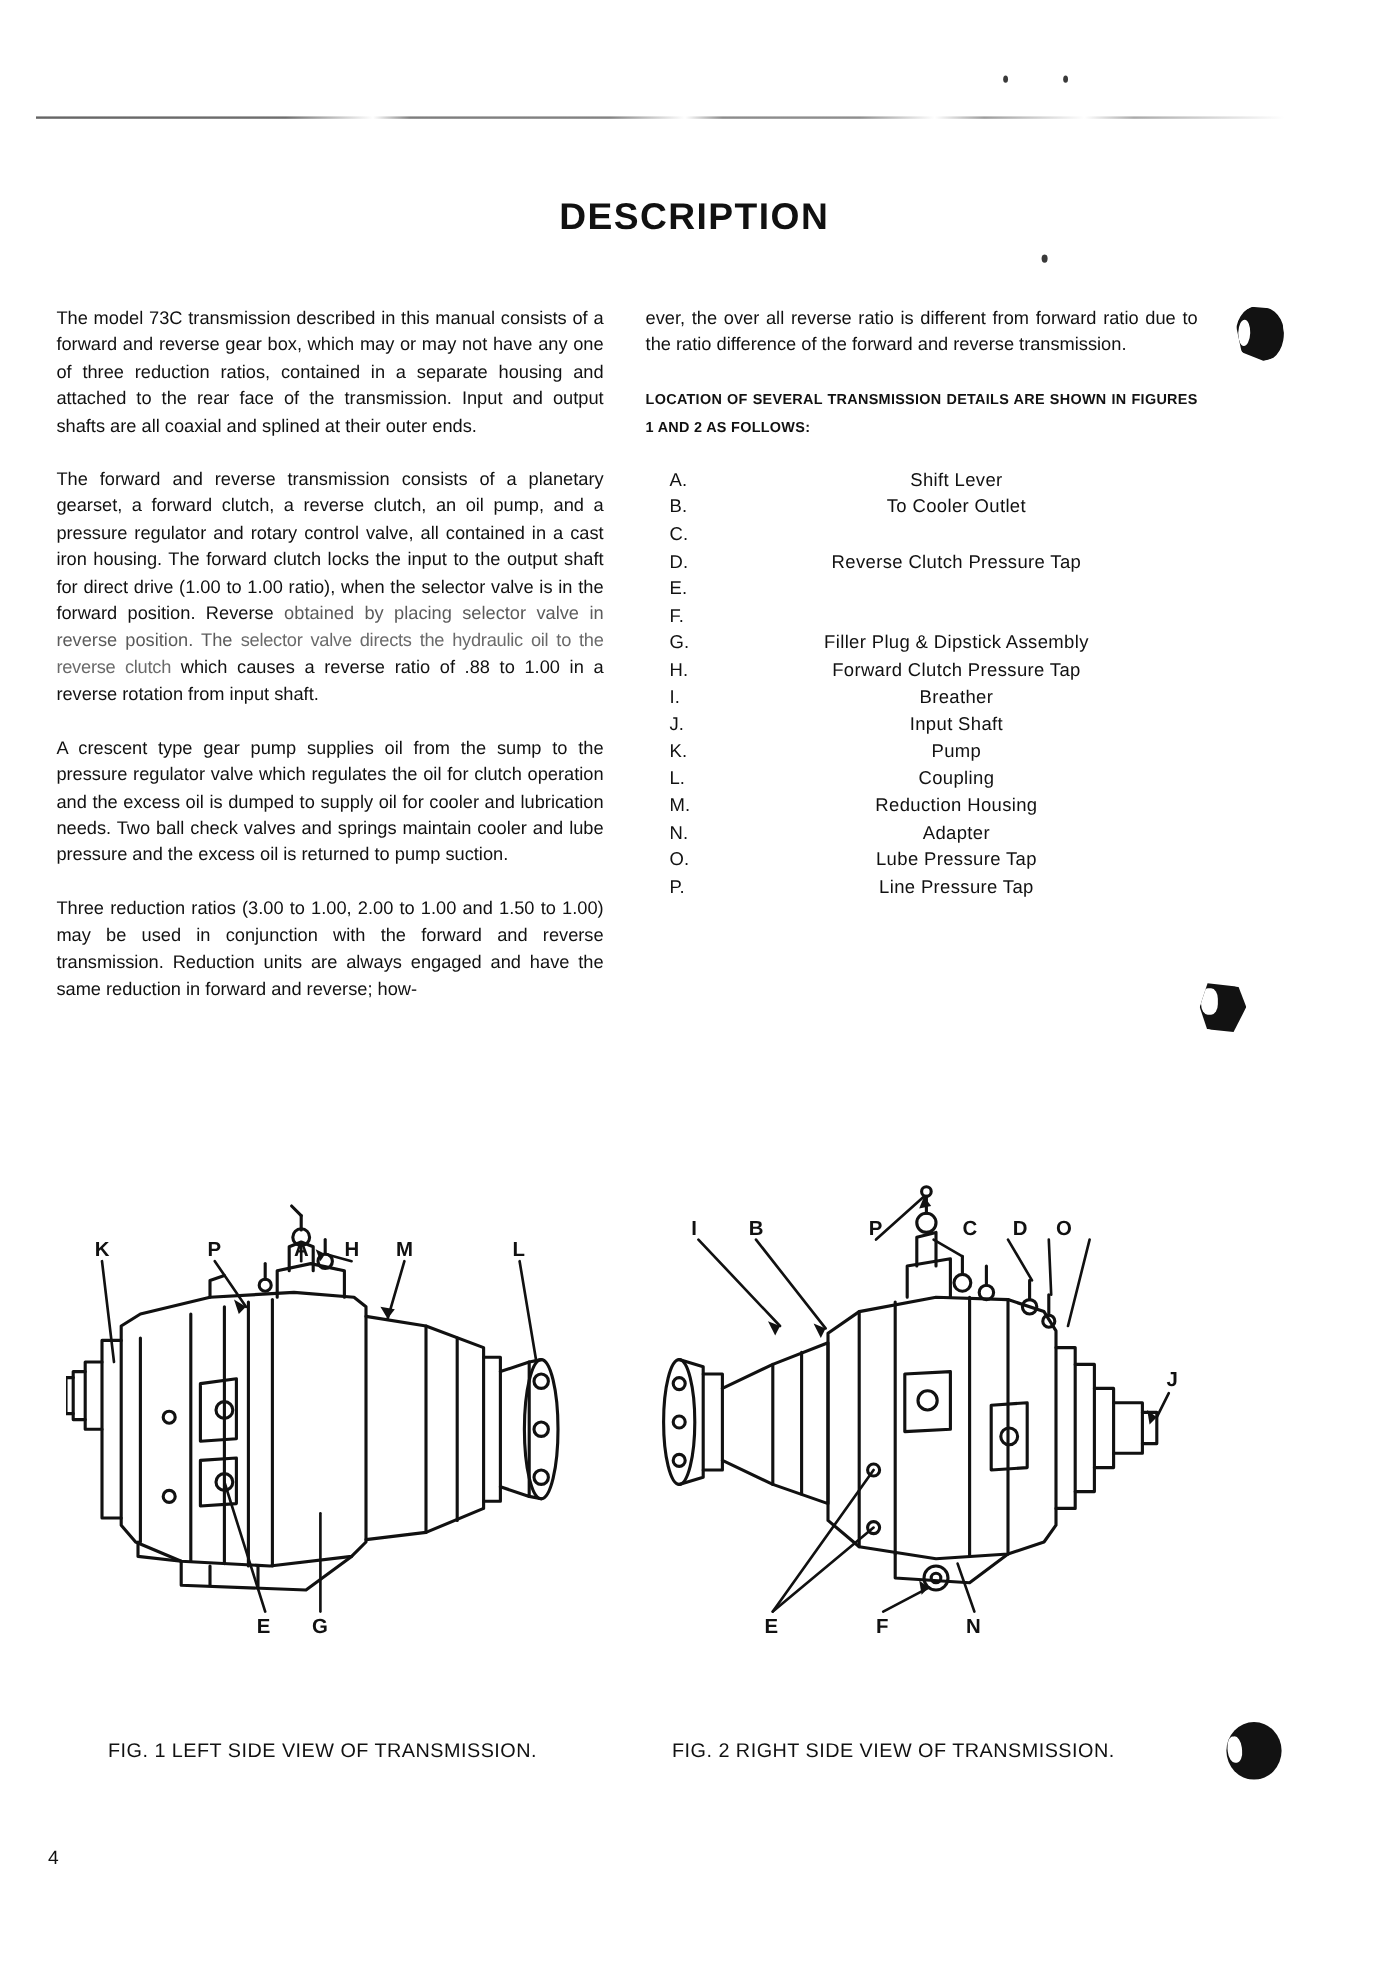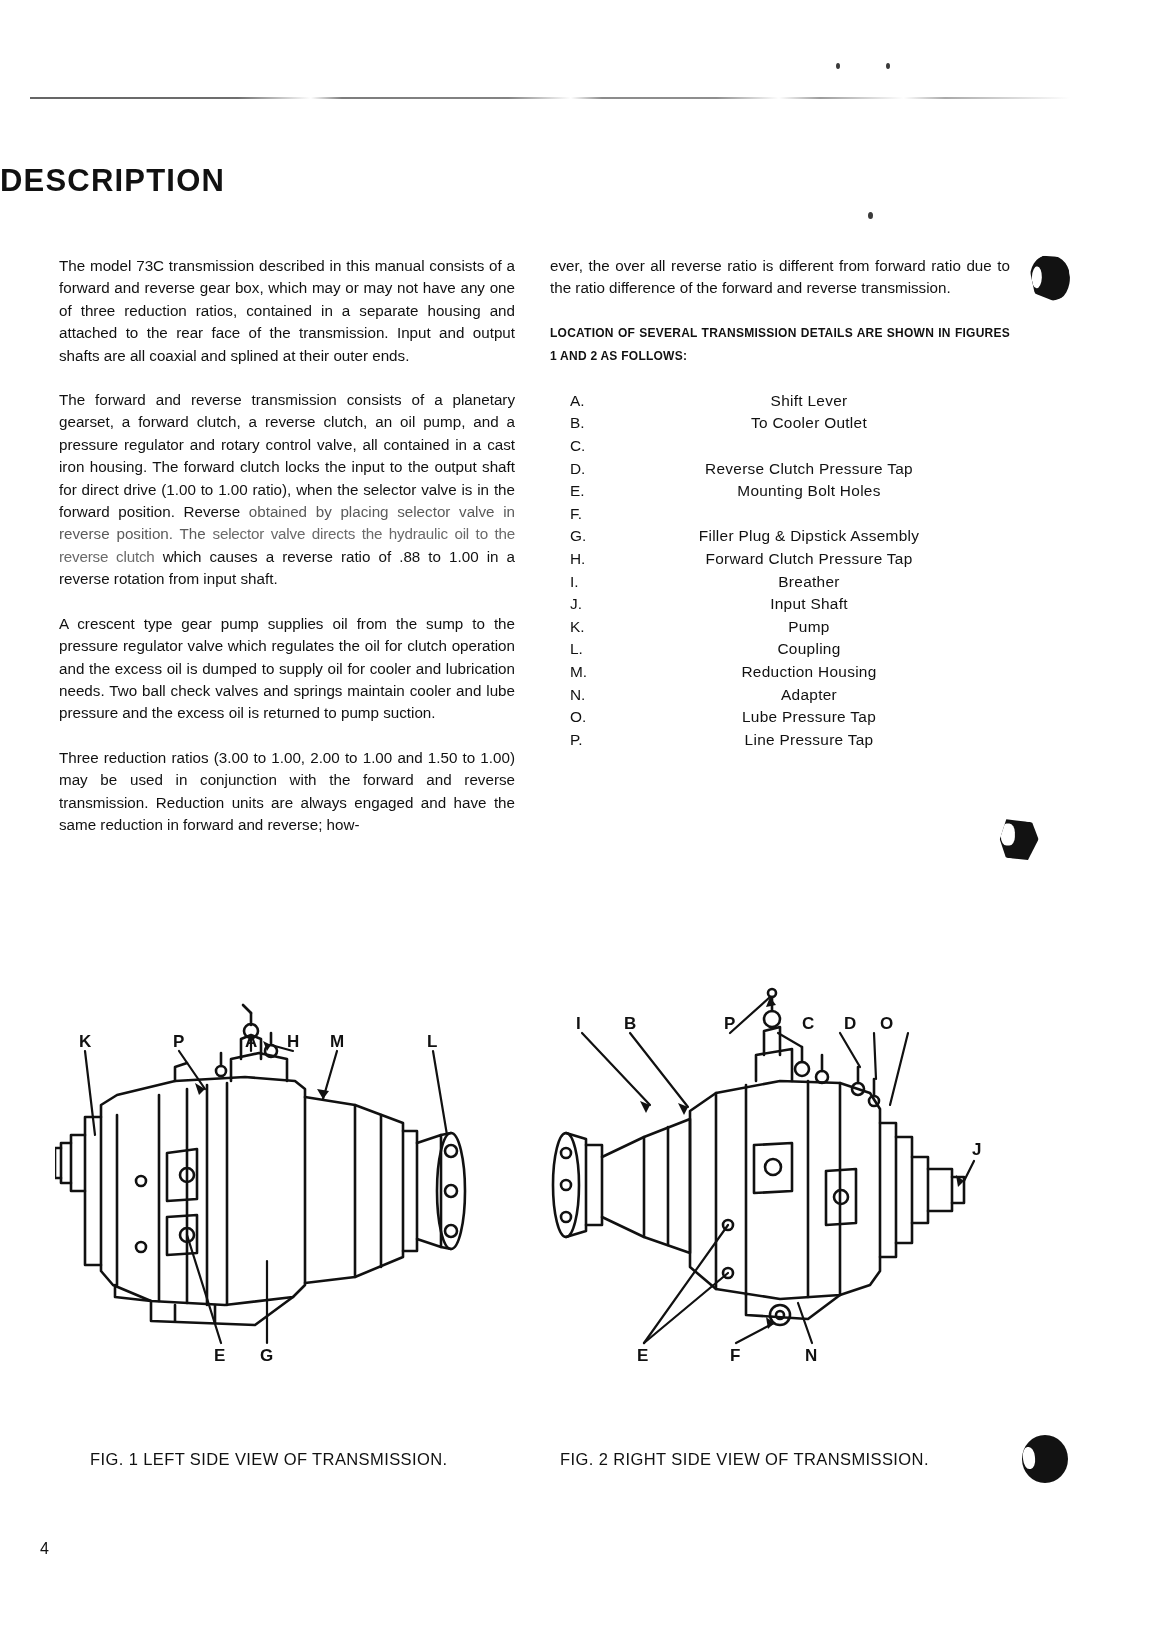--- a/index.html
+++ b/index.html
@@ -83,33 +83,33 @@
     background: #ffffff;
     border-radius: 45%;
     transform: rotate(-6deg);
   }
 
   
   .page-title {
     position: absolute;
     left: 0; right: 0;
     top: 163px;
+    text-align: center;
     font-size: 31px;
     font-weight: bold;
     letter-spacing: 1.2px;
     font-family: "Liberation Sans", sans-serif;
   }
 
   
   .col {
     position: absolute;
     top: 255px;
     font-size: 15.2px;
     line-height: 22.4px;
-    margin-left: 12px;
   }
   .col-left  { left: 47px;  width: 456px; }
   .col-right { left: 538px; width: 460px; }
 
   .col p {
     margin: 0 0 22px 0;
     text-align: justify;
     text-justify: inter-word;
   }
   .col p.last { margin-bottom: 0; }
@@ -224,21 +224,20 @@
       </li>
     <li>
         <span class="key">C.</span>
       </li>
     <li>
         <span class="key">D.</span>
         <span class="val">Reverse Clutch Pressure Tap</span>
       </li>
     <li>
         <span class="key">E.</span>
-        <span class="val">Mounting Bolt Holes</span>
       </li>
     <li>
         <span class="key">F.</span>
       </li>
     <li>
         <span class="key">G.</span>
         <span class="val">Filler Plug &amp; Dipstick Assembly</span>
       </li>
     <li>
         <span class="key">H.</span>

